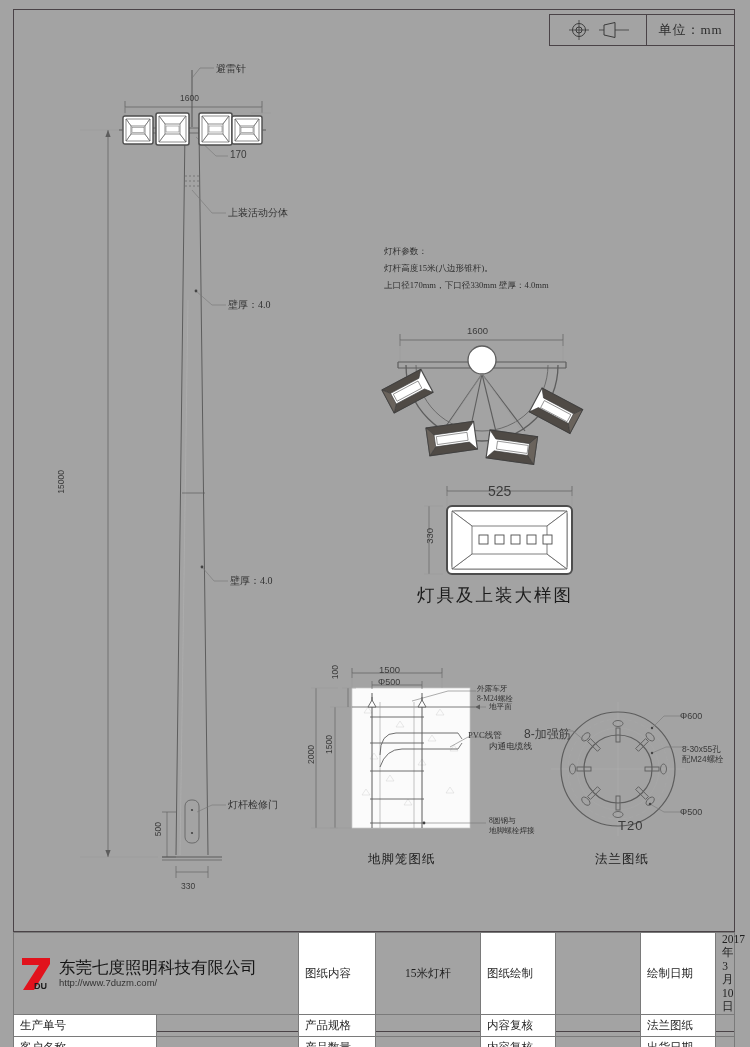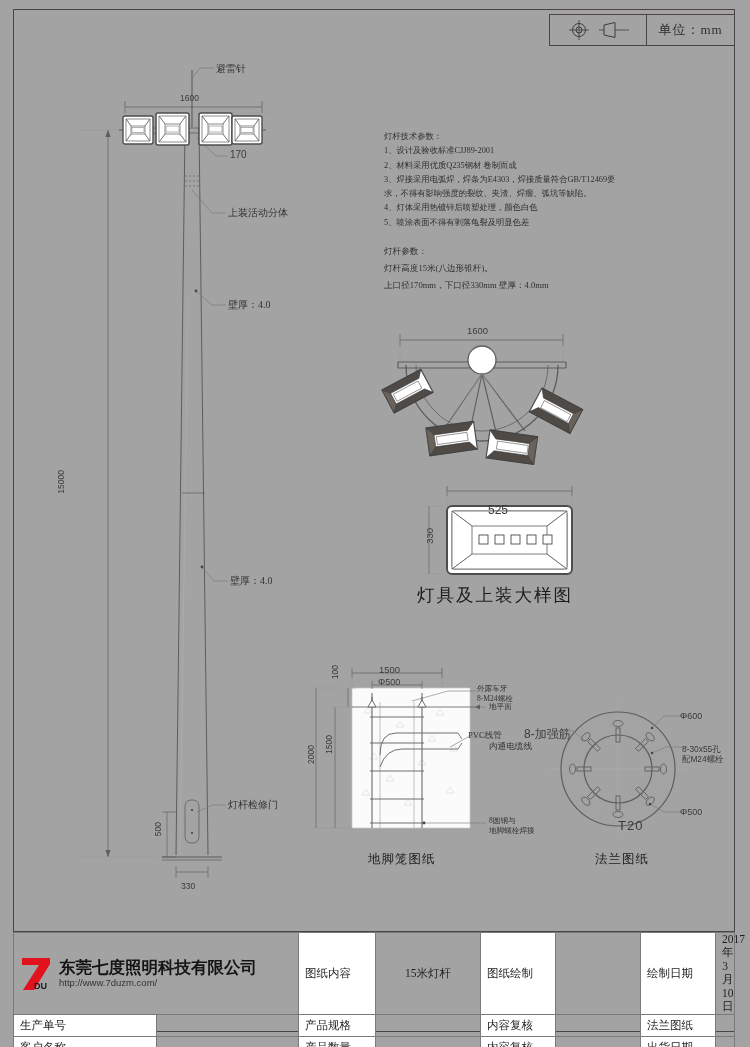--- a/index.html
+++ b/index.html
@@ -38,21 +38,21 @@
   #title-block{position:absolute;left:13px;top:931px;width:722px;height:101px;
      border-top:1.2px solid #4a4347;box-sizing:border-box;}
   #tb-table{width:100%;height:100%;border-collapse:collapse;table-layout:fixed;}
   #tb-table td{border:0.8px solid #7a7a7a;font-size:11.5px;color:#1f1f1f;
      padding:0 6px;font-family:"Liberation Serif","DejaVu Serif",serif;}
   .tb-key{background:#fff;}
   #logo-cell{padding:0 4px 0 6px;}
   .logo-wrap{display:flex;align-items:center;gap:5px;}
   .logo-mark{position:relative;width:34px;height:36px;flex:none;}
   .co-name{font-family:"Liberation Sans","DejaVu Sans",sans-serif;
-      font-weight:bold;font-size:16.5px;color:#141414;line-height:1.05;}
+      font-weight:normal;font-size:16.5px;color:#141414;line-height:1.05;}
   .co-url{font-family:"Liberation Sans","DejaVu Sans",sans-serif;
       font-size:9.5px;color:#333;line-height:1.2;margin-top:1px;}
   .big-content{font-size:16px;font-weight:normal;color:#111;text-align:center;
       font-family:"Liberation Serif","DejaVu Serif",serif;}
   .ctr{text-align:center;}
   svg{display:block;overflow:visible;}
 </style>
 </head>
 <body>
 
@@ -69,29 +69,20 @@
       </svg>
       <svg width="30" height="18" viewBox="0 0 30 18">
         <line x1="0" y1="9" x2="5" y2="9" stroke="#3b3b3b" stroke-width="0.8"></line>
         <polygon points="5,4 16,1.5 16,16.5 5,14" fill="none" stroke="#3b3b3b" stroke-width="1"></polygon>
         <line x1="16" y1="9" x2="30" y2="9" stroke="#3b3b3b" stroke-width="0.8"></line>
       </svg>
     </div>
     <div class="cellB">单位：mm</div>
   </div>
 
-  <div id="spec">
-    <div>灯杆技术参数：</div>
-    <div>1、设计及验收标准CJJ89-2001</div>
-    <div>2、材料采用优质Q235钢材 卷制而成</div>
-    <div>3、焊接采用电弧焊，焊条为E4303，焊接质量符合GB/T12469要</div>
-    <div>求，不得有影响强度的裂纹、夹渣、焊瘤、弧坑等缺陷。</div>
-    <div>4、灯体采用热镀锌后喷塑处理，颜色白色</div>
-    <div>5、喷涂表面不得有剥落龟裂及明显色差</div>
-  </div>
   <div id="params">
     <div>灯杆参数：</div>
     <div>灯杆高度15米(八边形锥杆)。</div>
     <div>上口径170mm，下口径330mm    壁厚：4.0mm</div>
   </div>
 
   <svg style="position:absolute;left:0;top:0;" width="370" height="930">
     <g stroke="#5d5d5d" fill="none" stroke-width="0.9">
 
       <path d="M192,70 L192,80 L192,127" stroke-width="1.1"></path>
@@ -277,21 +268,21 @@
       <polygon points="37,87 152,87 132,72 57,72" fill="#fff" stroke="#5d5d5d" stroke-width="0.8"></polygon>
       <polygon points="37,29 57,44 57,72 37,87" fill="#fff" stroke="#5d5d5d" stroke-width="0.8"></polygon>
       <polygon points="152,29 132,44 132,72 152,87" fill="#fff" stroke="#5d5d5d" stroke-width="0.8"></polygon>
       <rect x="64" y="53" width="9" height="9" fill="#fff" stroke="#4d4d4d" stroke-width="0.9"></rect>
       <rect x="80" y="53" width="9" height="9" fill="#fff" stroke="#4d4d4d" stroke-width="0.9"></rect>
       <rect x="96" y="53" width="9" height="9" fill="#fff" stroke="#4d4d4d" stroke-width="0.9"></rect>
       <rect x="112" y="53" width="9" height="9" fill="#fff" stroke="#4d4d4d" stroke-width="0.9"></rect>
       <rect x="128" y="53" width="9" height="9" fill="#fff" stroke="#4d4d4d" stroke-width="0.9"></rect>
     </g>
   </svg>
-  <div class="dimtxt" style="left:488px;top:483px;font-size:12px;margin-top:20px;">525</div>
+  <div class="dimtxt" style="left:488px;top:483px;font-size:14px;">525</div>
   <div class="dimtxt vert" style="left:424px;top:528px;font-size:9.5px;">330</div>
   <div class="lbl" style="left:417px;top:583px;font-size:17.5px;letter-spacing:2px;color:#1c1c1c;">灯具及上装大样图</div>
 
   <svg style="position:absolute;left:300px;top:655px;" width="210" height="190">
 
     <rect x="52" y="33" width="118" height="140" fill="#fbfbfb" stroke="#c9c9c9" stroke-width="0.7"></rect>
     <g stroke="#d2d2d2" fill="none" stroke-width="0.5">
       <path d="M64,58 l4,-6 l4,6 z"></path>
         <path d="M96,72 l4,-6 l4,6 z"></path>
       <path d="M136,60 l4,-6 l4,6 z"></path>

